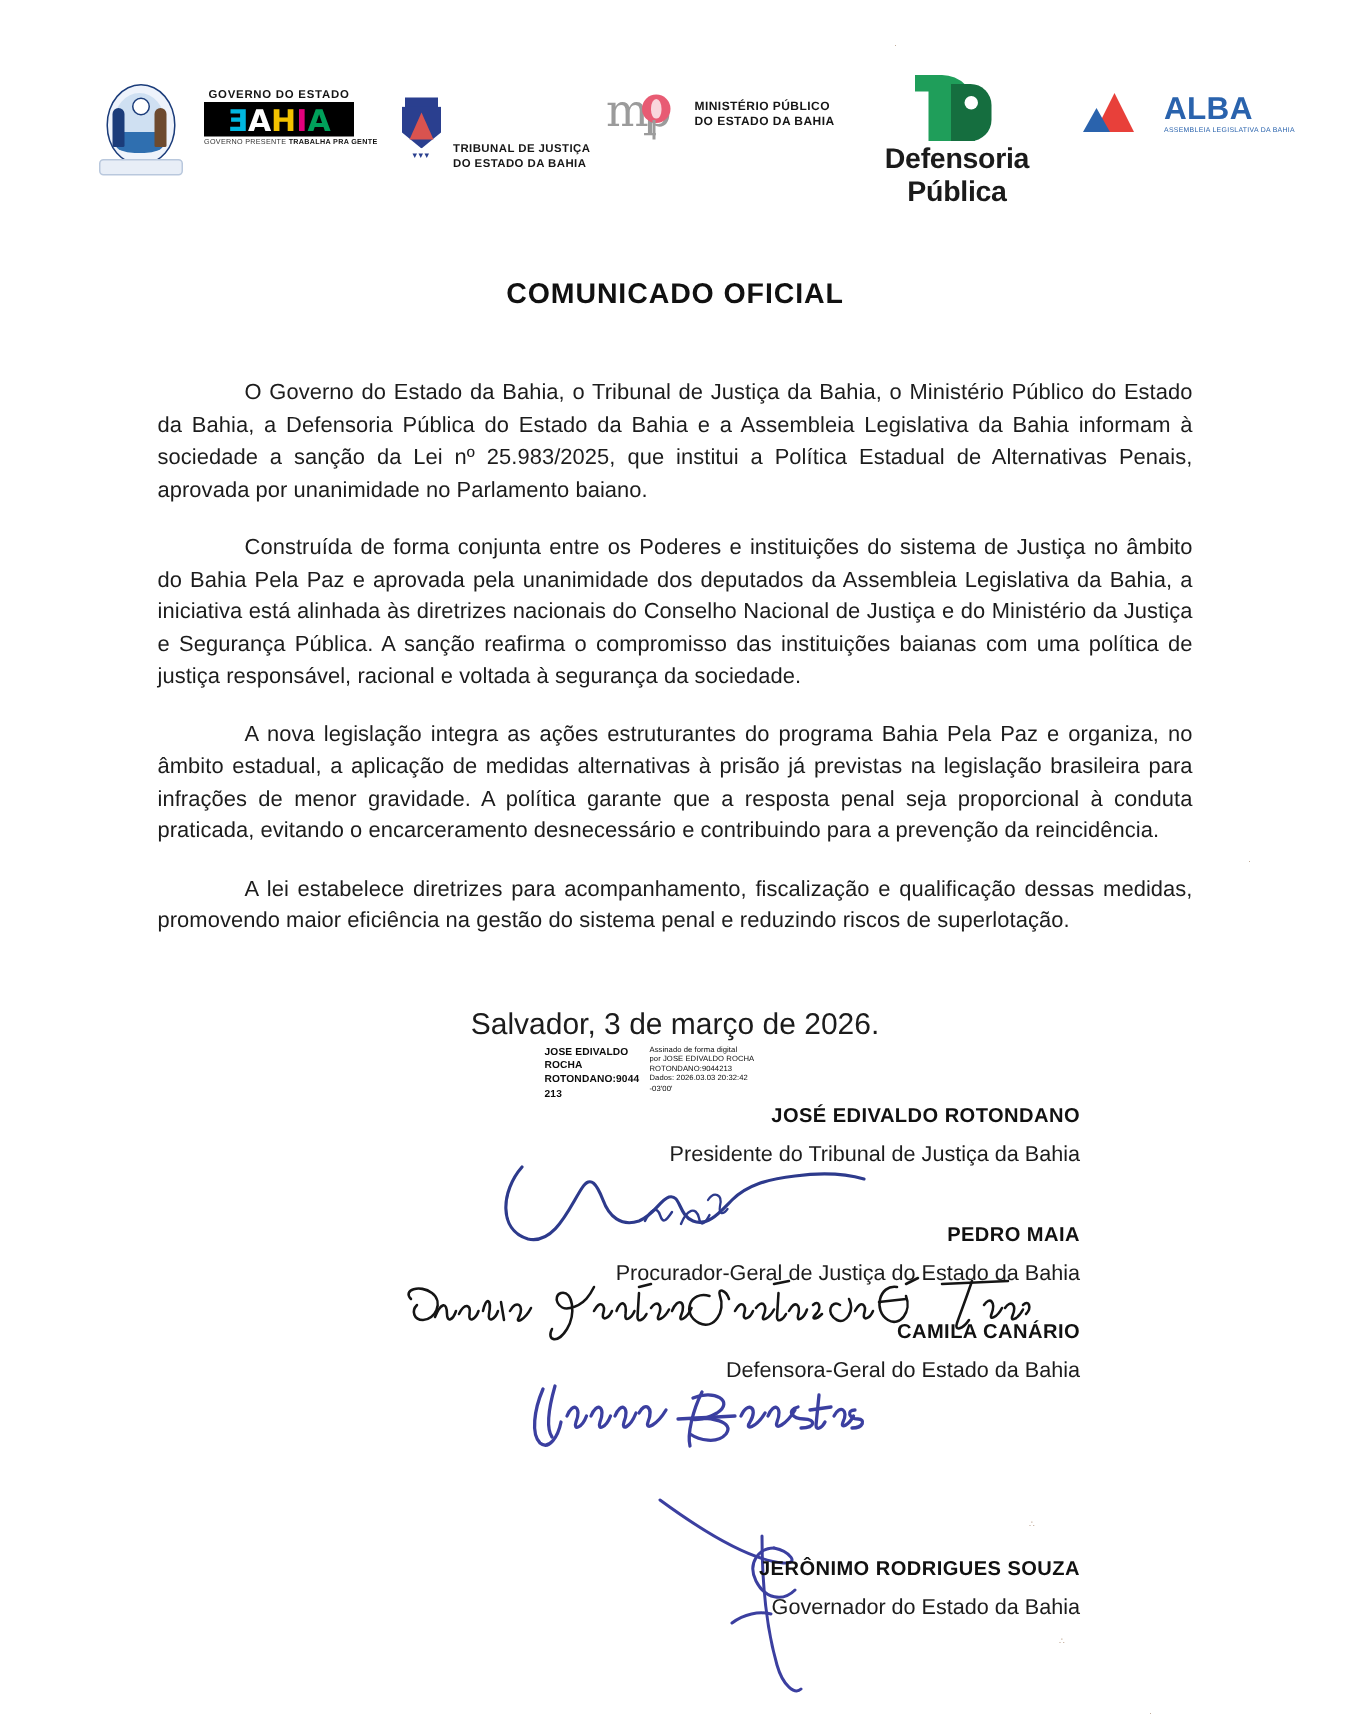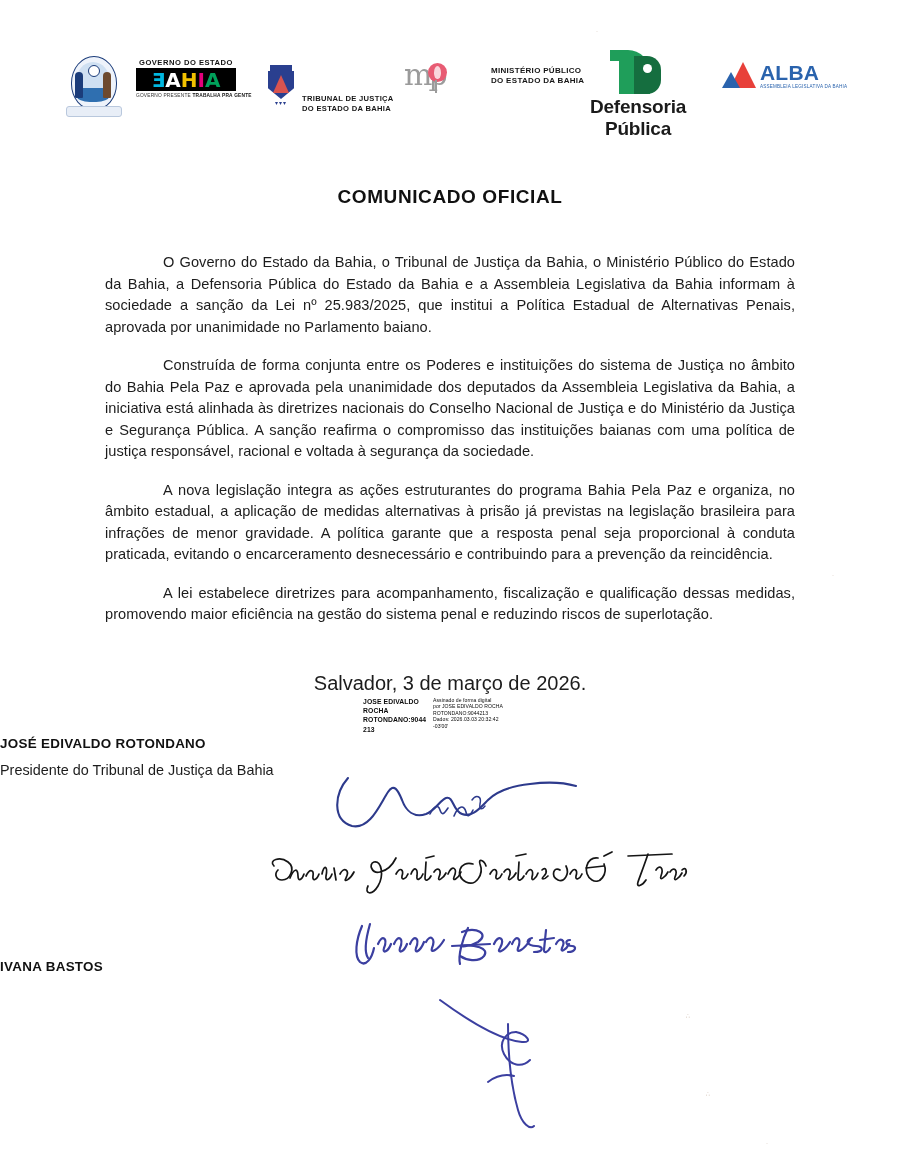--- a/index.html
+++ b/index.html
@@ -225,21 +225,20 @@
     left: 31px; top: 24px;
     width: 2px; height: 13px;
     background: #9b9b9b;
   }
   .mp .txt {
     font-size: 8px;
     font-weight: bold;
     line-height: 10.5px;
     color: #161616;
     letter-spacing: .3px;
-    margin-left: 28px;
   }
 
   
   .dp {
     position: absolute;
     left: 578px;
     top: 6px;
     width: 120px;
     text-align: center;
   }
@@ -288,21 +287,21 @@
     letter-spacing: -.2px;
   }
 
   
   .alba {
     position: absolute;
     left: 722px;
     top: 18px;
     display: flex;
     align-items: flex-start;
-    gap: 4px;
+    gap: 20px;
   }
   .alba .peaks {
     position: relative;
     width: 34px; height: 28px;
   }
   .alba .peaks .red {
     position: absolute;
     left: 8px; top: 0;
     width: 0; height: 0;
     border-left: 13px solid transparent;
@@ -368,21 +367,21 @@
     text-align: center;
     font-size: 20px;
     color: #1c1c1c;
   }
 
   
   .sig-block {
     position: absolute;
     left: 0;
     width: 720px;
-    text-align: left;
+    text-align: right;
   }
   .sig-name {
     font-size: 13.4px;
     font-weight: bold;
     letter-spacing: .3px;
     color: #111;
   }
   .sig-role {
     font-size: 14.4px;
     color: #1c1c1c;
@@ -609,26 +608,37 @@
         <path d="M58 92 C66 86, 76 84, 84 86"></path>
       </g>
     </svg>
   </div>
 
   <div class="sig-block" style="top:736px;">
     <div class="sig-name">JOSÉ EDIVALDO ROTONDANO</div>
     <div class="sig-role">Presidente do Tribunal de Justiça da Bahia</div>
   </div>
 
-
+  <div class="sig-block" style="top:815px;">
+    <div class="sig-name">PEDRO MAIA</div>
+    <div class="sig-role">Procurador-Geral de Justiça do Estado da Bahia</div>
+  </div>
+
+  <div class="sig-block" style="top:880px;">
+    <div class="sig-name">CAMILA CANÁRIO</div>
+    <div class="sig-role">Defensora-Geral do Estado da Bahia</div>
+  </div>
 
   <div class="sig-block" style="top:959px;">
-    <div class="sig-name">IVANA BASTOS</div>
-  </div>
-
+  </div>
+
+  <div class="sig-block" style="top:1038px;">
+    <div class="sig-name">JERÔNIMO RODRIGUES SOUZA</div>
+    <div class="sig-role">Governador do Estado da Bahia</div>
+  </div>
 
   <div class="stray" style="left:596px; top:28px;">·</div>
   <div class="stray" style="left:832px; top:572px;">·</div>
   <div class="stray" style="left:686px; top:1012px;">∴</div>
   <div class="stray" style="left:706px; top:1090px;">∴</div>
   <div class="stray" style="left:766px; top:1140px;">·</div>
 
 </div>
 
 </body></html>

